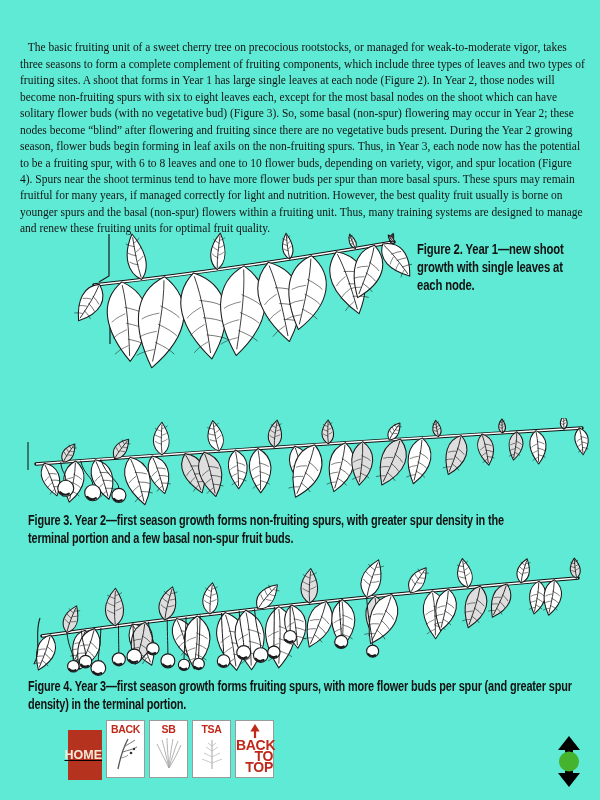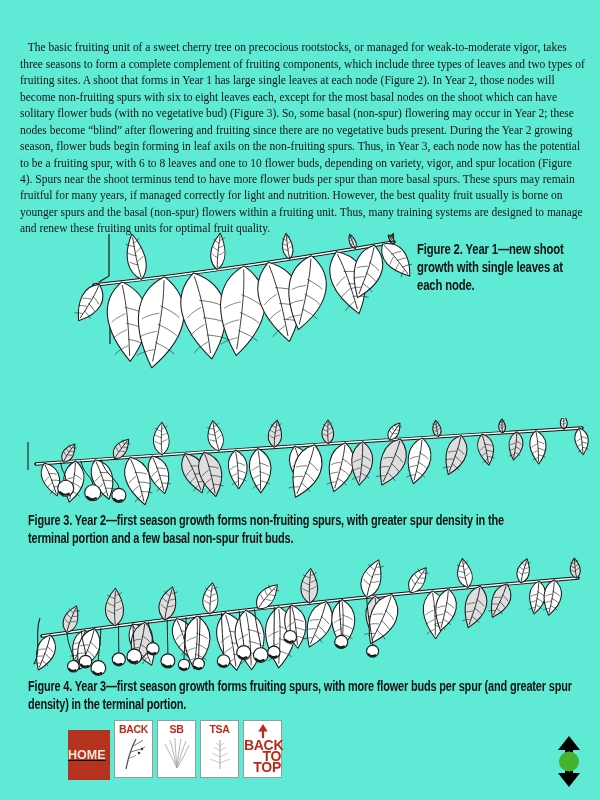--- a/index.html
+++ b/index.html
@@ -15,22 +15,22 @@
   #cap4{left:28px;top:678px;width:745px;}
   .fig{position:absolute;}
   #fig2{left:22px;top:230px;}
   #fig3{left:22px;top:418px;}
   #fig4{left:22px;top:556px;}
   .nav{position:absolute;left:68px;top:720px;display:flex;gap:4px;align-items:flex-start;}
   .navbtn{width:37px;height:54px;border:1px solid #9a9a9a;background:#fff;text-align:center;
           padding-top:2px;cursor:pointer;}
   .navlabel{font-size:10.5px;font-weight:bold;color:#c0281a;letter-spacing:-.3px;}
   .navicon{display:block;margin:1px auto 0;}
-  .home{width:42px;height:50px;background:#b5321f;margin-top:10px;border:none;display:flex;
-        align-items:center;justify-content:flex-start;padding:0;text-decoration:underline;}
+  .home{width:34px;height:50px;background:#b5321f;margin-top:10px;border:none;display:flex;
+        align-items:center;justify-content:flex-end;padding:0;text-decoration:underline;}
   .home .navlabel{color:#f4e9d8;font-size:12.5px;letter-spacing:0;}
   .back .navlabel{font-size:14px;line-height:11px;margin-top:1px;text-align:right;}
   .scrollw{position:absolute;left:553px;top:736px;}
 </style>
 </head>
 <body>
 
 <div class="page">
 
   <p class="para">The basic fruiting unit of a sweet cherry tree on precocious rootstocks, or managed for weak-to-moderate vigor, takes three seasons to form a complete complement of fruiting components, which include three types of leaves and two types of fruiting sites. A shoot that forms in Year 1 has large single leaves at each node (Figure 2). In Year 2, those nodes will become non-fruiting spurs with six to eight leaves each, except for the most basal nodes on the shoot which can have solitary flower buds (with no vegetative bud) (Figure 3). So, some basal (non-spur) flowering may occur in Year 2; these nodes become “blind” after flowering and fruiting since there are no vegetative buds present. During the Year 2 growing season, flower buds begin forming in leaf axils on the non-fruiting spurs. Thus, in Year 3, each node now has the potential to be a fruiting spur, with 6 to 8 leaves and one to 10 flower buds, depending on variety, vigor, and spur location (Figure 4). Spurs near the shoot terminus tend to have more flower buds per spur than more basal spurs. These spurs may remain fruitful for many years, if managed correctly for light and nutrition. However, the best quality fruit usually is borne on younger spurs and the basal (non-spur) flowers within a fruiting unit. Thus, many training systems are designed to manage and renew these fruiting units for optimal fruit quality.</p>

